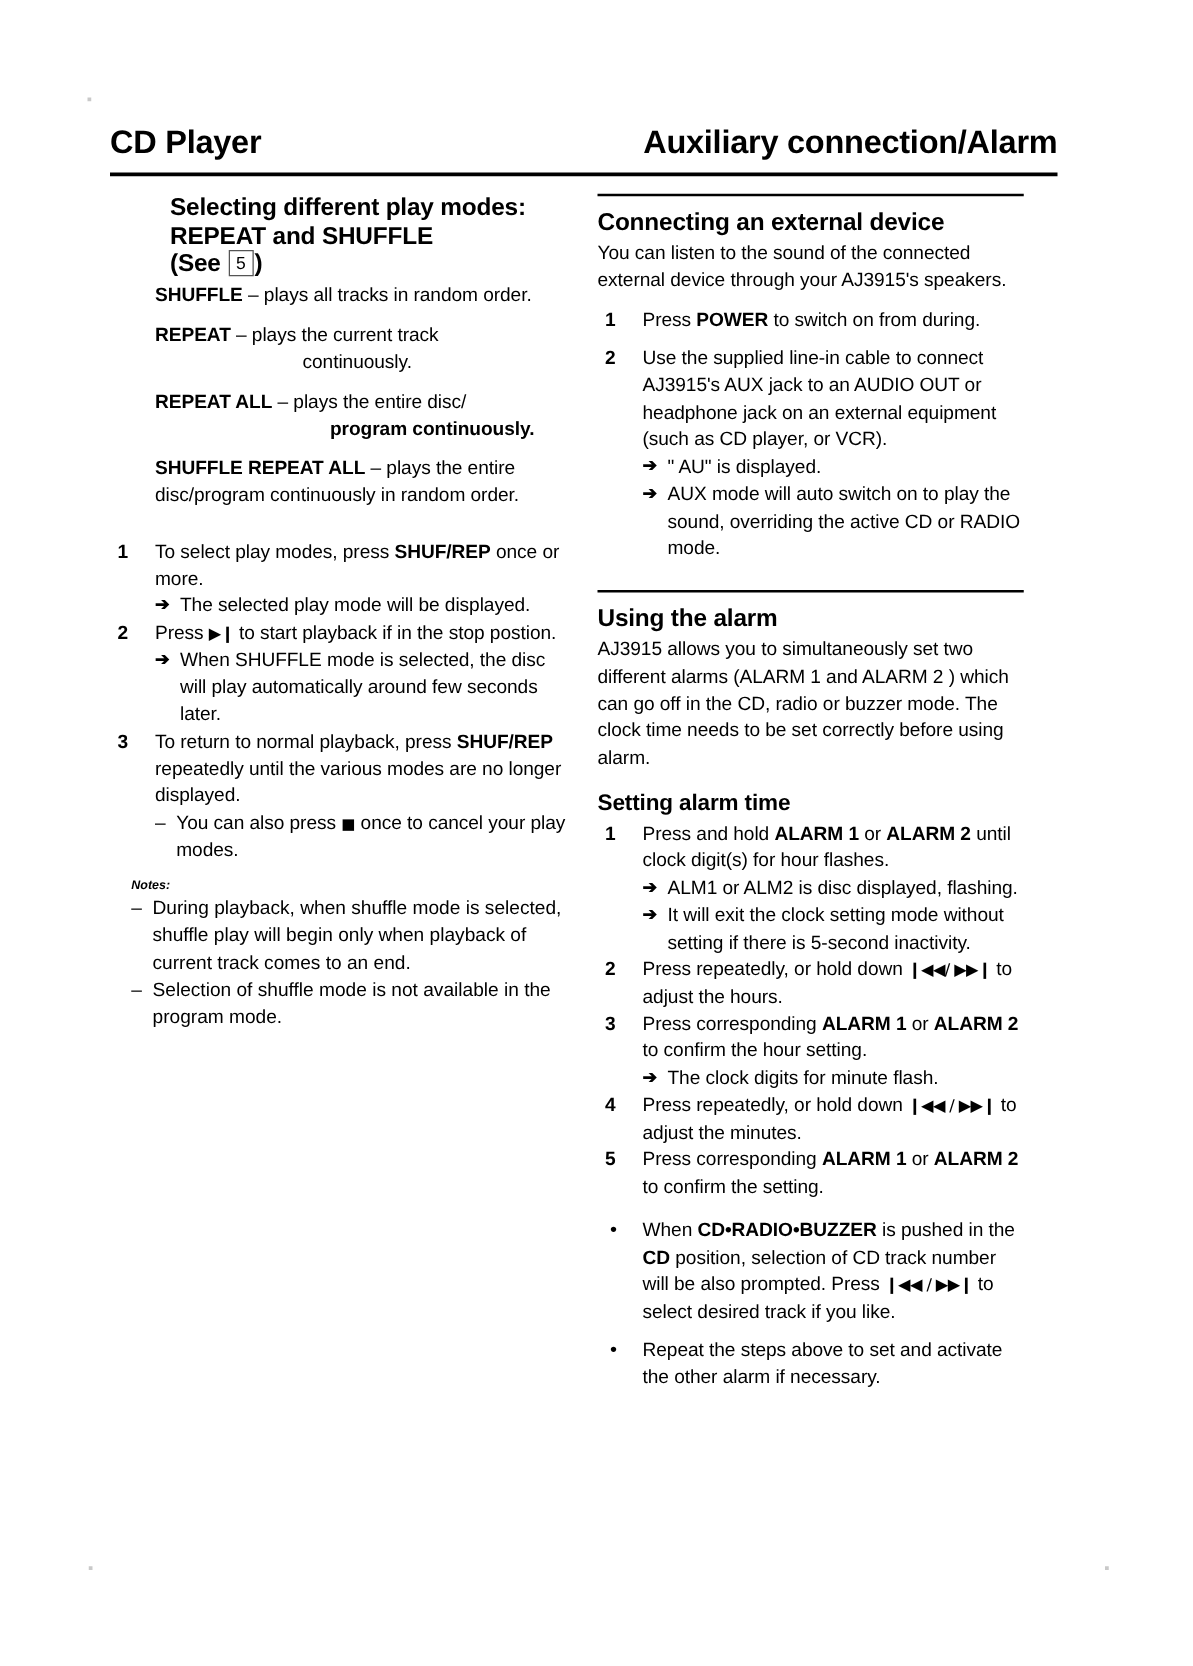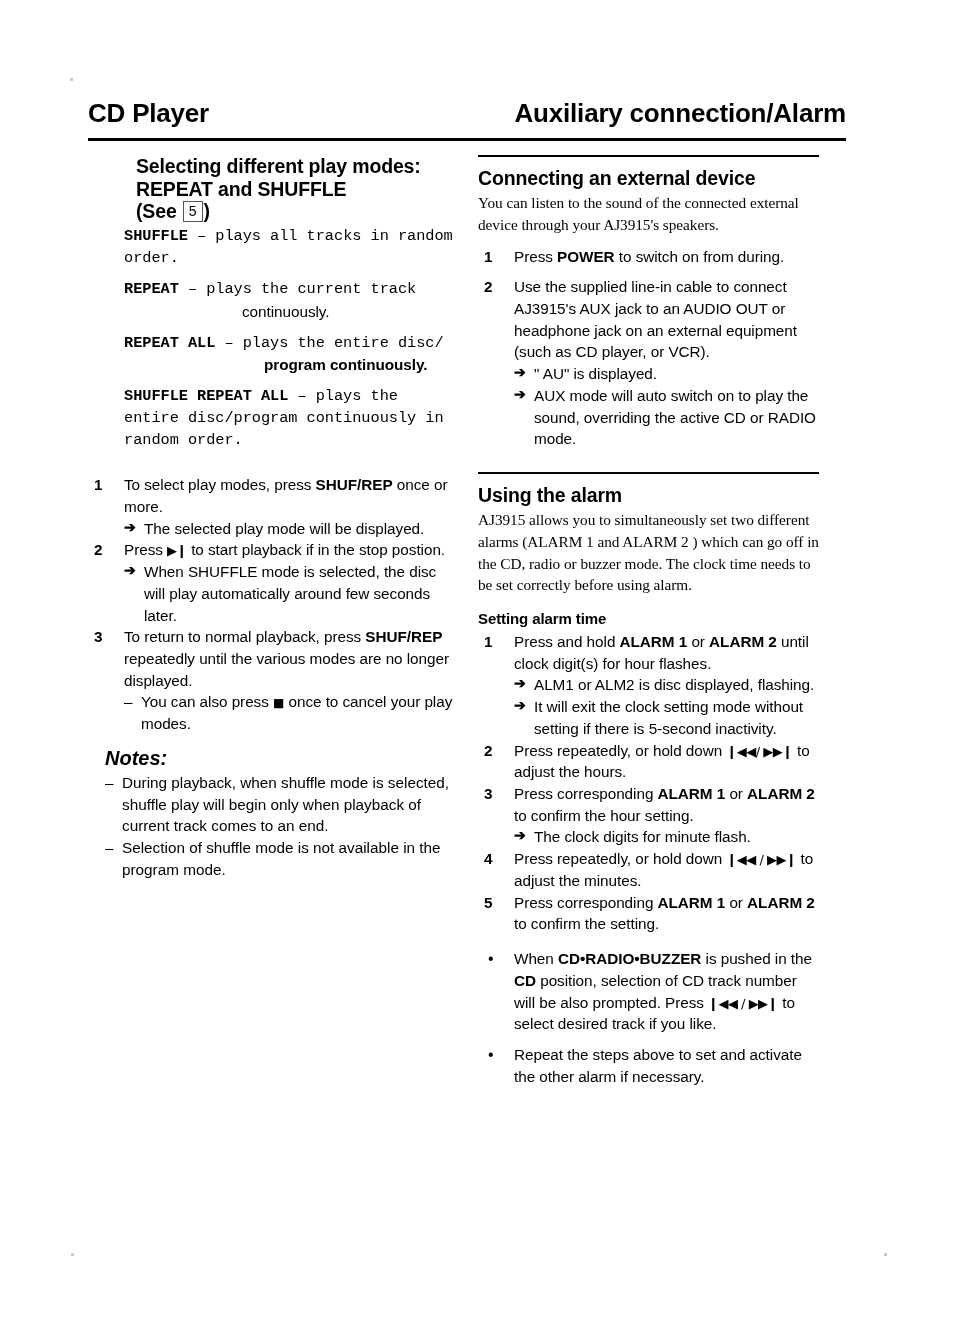--- a/index.html
+++ b/index.html
@@ -81,21 +81,21 @@
     font-weight: bold;
     line-height: 1.16;
     margin: 0 0 3px 0;
     letter-spacing: -0.15px;
   }
   h2.sec-head.left-head {
     margin-left: 48px;
     width: 330px;
   }
   h3.sub-head {
-    font-size: 15px;
+    font-size: 18px;
     font-weight: bold;
     margin: 14px 0 4px 0;
     letter-spacing: -0.1px;
   }
 
   .boxed-num {
     display: inline-block;
     border: 1.3px solid #555;
     font-weight: normal;
     font-size: 14px;
@@ -104,34 +104,33 @@
     vertical-align: 2px;
     margin: 0 1px;
   }
 
   
   p.body {
     font-size: 15.3px;
     line-height: 1.42;
     margin: 0 0 10px 0;
     letter-spacing: -0.05px;
-    font-family: Liberation Serif, serif;
   }
   p.body.indent { margin-left: 36px; }
 
   b, strong { font-weight: bold; }
 
   
   .def {
     font-size: 15.3px;
     line-height: 1.42;
     margin: 0 0 10px 36px;
     letter-spacing: -0.05px;
   }
-  .def .hang { display: block; font-family: Liberation Mono, monospace; }
+  .def .hang { display: block; }
   .def .cont { display: block; padding-left: 118px; }
   .def .cont2 { display: block; padding-left: 140px; font-weight: bold; }
 
   
   .step {
     position: relative;
     font-size: 15.3px;
     line-height: 1.42;
     margin: 0 0 0 0;
     padding-left: 36px;
@@ -173,21 +172,21 @@
     font-size: 15.3px;
     line-height: 1.42;
   }
   .dash-line .dash {
     position: absolute;
     left: 0;
     top: 0;
   }
 
   .notes-head {
-    font-size: 20px;
+    font-size: 10px;
     font-weight: bold;
     font-style: italic;
     margin: 12px 0 2px 17px;
   }
   .notes-list { margin-left: 17px; }
 
   .glyph {
     font-family: "DejaVu Sans", sans-serif;
     font-size: 13px;
     letter-spacing: -0.5px;

